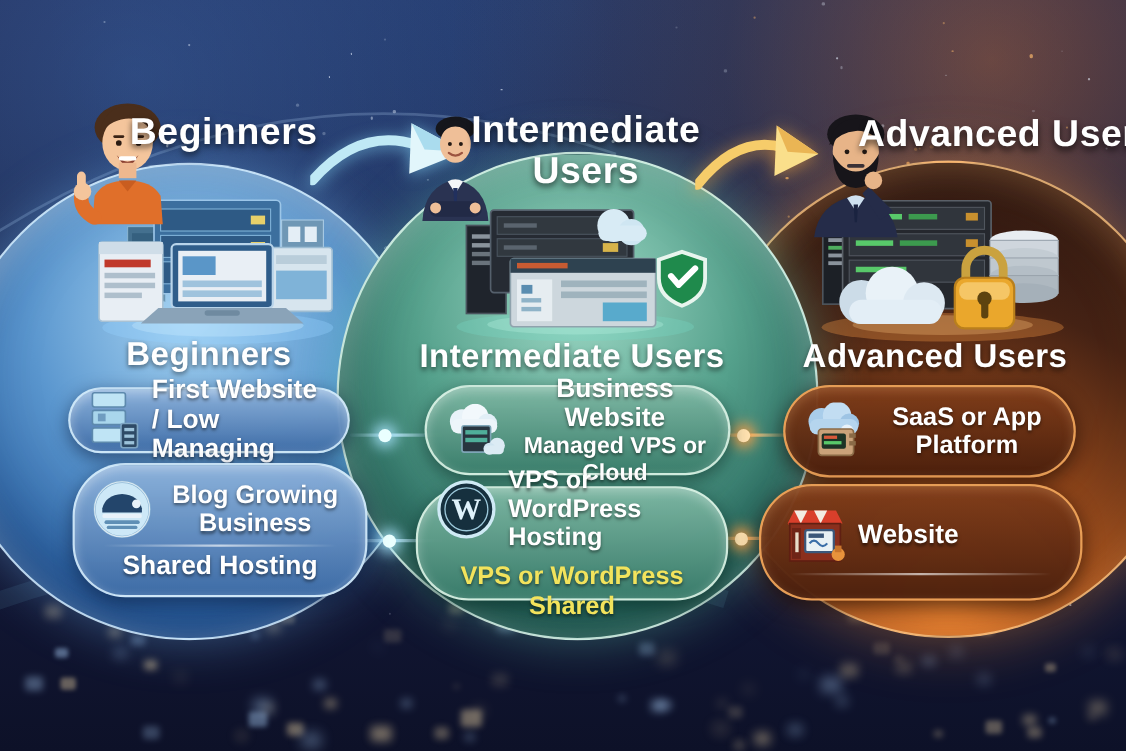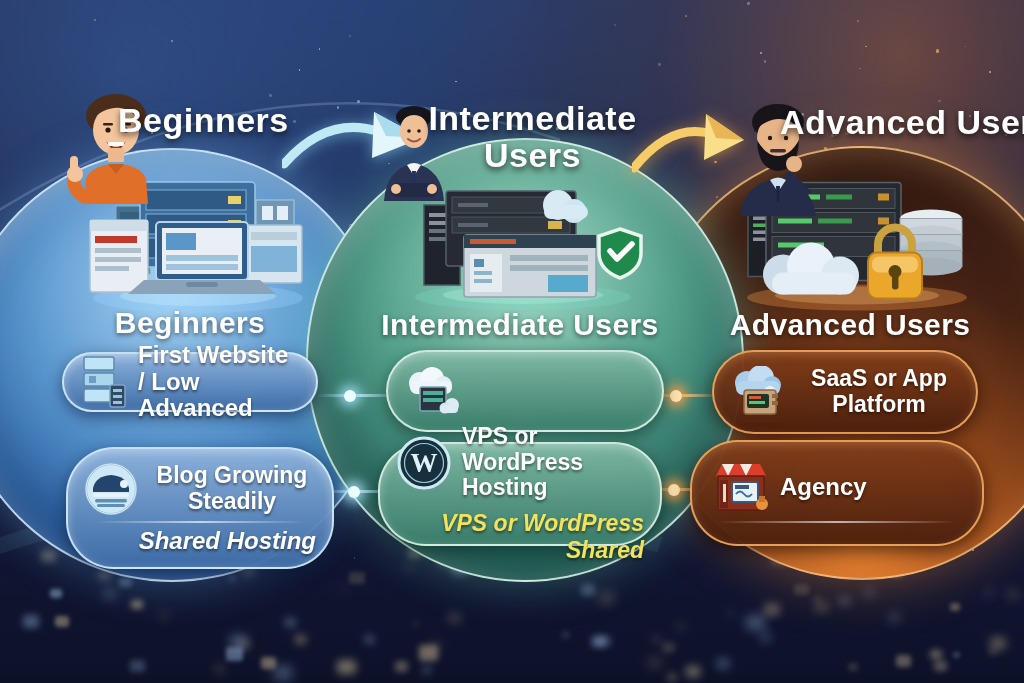--- a/index.html
+++ b/index.html
@@ -69,35 +69,35 @@
   .pill-b { background:linear-gradient(180deg, rgba(141,178,219,0.96), rgba(62,108,166,0.97));
     border:2px solid rgba(215,238,252,0.88);
     box-shadow:0 5px 16px rgba(8,22,55,0.55), inset 0 3px 10px rgba(255,255,255,0.35); }
   .pill-t { background:linear-gradient(180deg, rgba(126,183,163,0.96), rgba(58,125,107,0.97));
     border:2px solid rgba(223,245,232,0.88);
     box-shadow:0 5px 16px rgba(6,35,30,0.55), inset 0 3px 10px rgba(255,255,255,0.30); }
   .pill-o { background:linear-gradient(180deg, rgba(128,61,26,0.97), rgba(74,31,13,0.97));
     border:2px solid rgba(243,168,92,0.92);
     box-shadow:0 5px 18px rgba(20,6,2,0.65), inset 0 3px 10px rgba(255,200,140,0.22); }
   #pill-b1 { left:62px;  top:352px; width:256px; height:60px; }
-  #pill-b2 { left:66px;  top:447px; width:268px; height:122px; }
+  #pill-b2 { left:66px;  top:421px; width:268px; height:122px; }
   #pill-t1 { left:386px; top:350px; width:278px; height:82px; }
   #pill-t2 { left:378px; top:442px; width:284px; height:104px; }
   #pill-o1 { left:712px; top:350px; width:266px; height:84px; }
   #pill-o2 { left:690px; top:440px; width:294px; height:106px; }
   .pill-main { display:flex; align-items:center; gap:10px; }
   .pill-icon { flex:0 0 auto; }
   .pill-lines { flex:1; color:#fff; font-weight:bold; line-height:1.12;
     text-shadow:0 2px 3px rgba(0,0,0,0.5); }
   .ta-l { text-align:left; } .ta-c { text-align:center; }
   .fs24 { font-size:24px; } .fs23 { font-size:23px; } .fs21 { font-size:21px; }
   .divider { height:2px; margin:5px 10px 4px 10px; border-radius:1px;
     background:linear-gradient(90deg, rgba(255,255,255,0), rgba(255,255,255,0.65), rgba(255,255,255,0)); }
-  .pill-footer { text-align:right; font-weight:bold; color:#ffffff;
-    text-shadow:0 2px 3px rgba(0,0,0,0.5);font-style:italic; }
+  .pill-footer { text-align:center; font-weight:bold; color:#ffffff;
+    text-shadow:0 2px 3px rgba(0,0,0,0.5); }
   .f-yellow { color:#f2e35c; } .f-cream { color:#f7eed9; } .t-gold { color:#f7cf5e; }
 
   
   .connector { position:absolute; z-index:3; height:3px; border-radius:2px; }
   .connector .dot { position:absolute; width:12px; height:12px; border-radius:50%; top:-4.5px; }
   .conn-blue { background:linear-gradient(90deg, rgba(160,220,255,0.05), rgba(195,235,255,0.75), rgba(160,220,255,0.05)); }
   .conn-blue .dot { background:#eaffff; box-shadow:0 0 12px 5px rgba(170,230,255,0.8); }
   .conn-orange { background:linear-gradient(90deg, rgba(255,170,90,0.05), rgba(255,200,130,0.8), rgba(255,170,90,0.05)); }
   .conn-orange .dot { background:#ffe2b0; box-shadow:0 0 12px 5px rgba(255,160,70,0.85); }
   #conn-1 { left:318px; top:394px; width:84px; } #conn-1 .dot { left:26px; }
@@ -437,39 +437,39 @@
         <rect x="4" y="20" width="30" height="13" rx="2" fill="#a9d6ec" stroke="#5d89ad" stroke-width="1.5"></rect>
         <rect x="4" y="36" width="30" height="13" rx="2" fill="#bfe4f5" stroke="#5d89ad" stroke-width="1.5"></rect>
         <rect x="9" y="23" width="7" height="7" fill="#6f9cc0"></rect>
         <rect x="30" y="32" width="15" height="22" rx="2" fill="#2e4a66" stroke="#7fa6c4" stroke-width="1.5"></rect>
         <rect x="33" y="36" width="9" height="3" fill="#9cc2da"></rect>
           <rect x="33" y="42" width="9" height="3" fill="#9cc2da"></rect>
           <rect x="33" y="48" width="9" height="3" fill="#9cc2da"></rect>
       </svg>
       <div class="pill-lines ta-l fs24">
         <div>First Website</div>
-        <div>/ Low Advanced</div>
+        <div>/ Low Managing</div>
       </div>
     </div>
   </div>
 
   <div class="pill pill-b" id="pill-b2">
     <div class="pill-main">
       <svg class="pill-icon" width="54" height="54" viewBox="0 0 54 54">
         <circle cx="27" cy="27" r="25" fill="#cde8f7" stroke="#8db8d6" stroke-width="2"></circle>
         <circle cx="27" cy="27" r="25" fill="none" stroke="rgba(255,255,255,0.7)" stroke-width="1"></circle>
         <path d="M9,26 Q12,14 27,13 Q42,14 45,26 L45,30 L9,30 Z" fill="#23456b"></path>
         <circle cx="40" cy="22" r="4" fill="#e8f2fa"></circle>
         <rect x="9" y="31" width="36" height="4" rx="2" fill="#e8f2fa"></rect>
         <rect x="11" y="37" width="32" height="3.4" rx="1.7" fill="#5f8fb5"></rect>
         <rect x="13" y="42" width="28" height="3" rx="1.5" fill="#5f8fb5"></rect>
       </svg>
       <div class="pill-lines ta-c fs23">
         <div>Blog Growing</div>
-        <div>Steadily</div>
+        <div>Business</div>
       </div>
     </div>
     <div class="divider"></div>
     <div class="pill-footer fs24">Shared Hosting</div>
   </div>
 
   <svg class="illu" id="illu-t" viewBox="0 0 250 128">
     <ellipse cx="125" cy="114" rx="108" ry="13" fill="rgba(120,220,200,0.30)"></ellipse>
     <ellipse cx="125" cy="112" rx="80" ry="9" fill="rgba(190,245,230,0.30)"></ellipse>
     <rect x="26" y="22" width="36" height="80" fill="#1f242c" stroke="#4a545e" stroke-width="1.5"></rect>
@@ -509,20 +509,24 @@
           <circle cx="28" cy="12" r="12" fill="#f2f8fc"></circle>
           <circle cx="39" cy="18" r="9" fill="#e2eff7"></circle>
         <rect x="6" y="14" width="42" height="13" rx="6.5" fill="#edf5fa"></rect>
         <rect x="16" y="20" width="26" height="24" rx="2" fill="#28353f" stroke="#7fa6b8" stroke-width="1.5"></rect>
         <rect x="19" y="24" width="20" height="4" fill="#4fae9a"></rect>
           <rect x="19" y="31" width="20" height="4" fill="#4fae9a"></rect>
         <circle cx="48" cy="38" r="7" fill="#dcebf4"></circle>
           <circle cx="41" cy="41" r="5.5" fill="#d0e4f0"></circle>
         <rect x="36" y="38" width="18" height="8" rx="4" fill="#dcebf4"></rect>
       </svg>
+      <div class="pill-lines ta-c">
+        <div class="fs24">Business Website</div>
+        <div class="fs21">Managed VPS or Cloud</div>
+      </div>
     </div>
   </div>
 
   <div class="pill pill-t" id="pill-t2">
     <div class="pill-main">
       <svg class="pill-icon" width="56" height="56" viewBox="0 0 56 56">
         <circle cx="28" cy="28" r="25" fill="#16303e" stroke="#cfeaf5" stroke-width="3"></circle>
         <circle cx="28" cy="28" r="19.5" fill="none" stroke="#9cc8da" stroke-width="1.2"></circle>
         <text x="28" y="37" font-size="27" font-weight="bold" fill="#dff2fb" text-anchor="middle" font-family="Liberation Serif, serif">W</text>
       </svg>
@@ -607,19 +611,19 @@
         <rect x="10" y="16" width="46" height="34" fill="#8a2f1d" stroke="#5f1f12" stroke-width="1.5"></rect>
         <rect x="12" y="20" width="8" height="28" fill="#6f2416"></rect>
         <rect x="15" y="24" width="3" height="18" fill="#e8dcc8"></rect>
         <rect x="24" y="22" width="26" height="20" rx="2" fill="#e9f1f5" stroke="#3b577a" stroke-width="2"></rect>
         <path d="M28,34 q4,-5 8,0 q4,5 8,0" stroke="#3b6ea8" stroke-width="2" fill="none"></path>
         <rect x="27" y="25" width="14" height="4" fill="#3b577a"></rect>
         <circle cx="54" cy="44" r="6" fill="#e8933c"></circle>
           <rect x="51" y="36" width="6" height="6" fill="#c9752c"></rect>
       </svg>
       <div class="pill-lines ta-l fs24">
-        <div>Agency</div>
+        <div>Website</div>
       </div>
     </div>
     <div class="divider"></div>
   </div>
 
 </div>
 
 </body></html>

